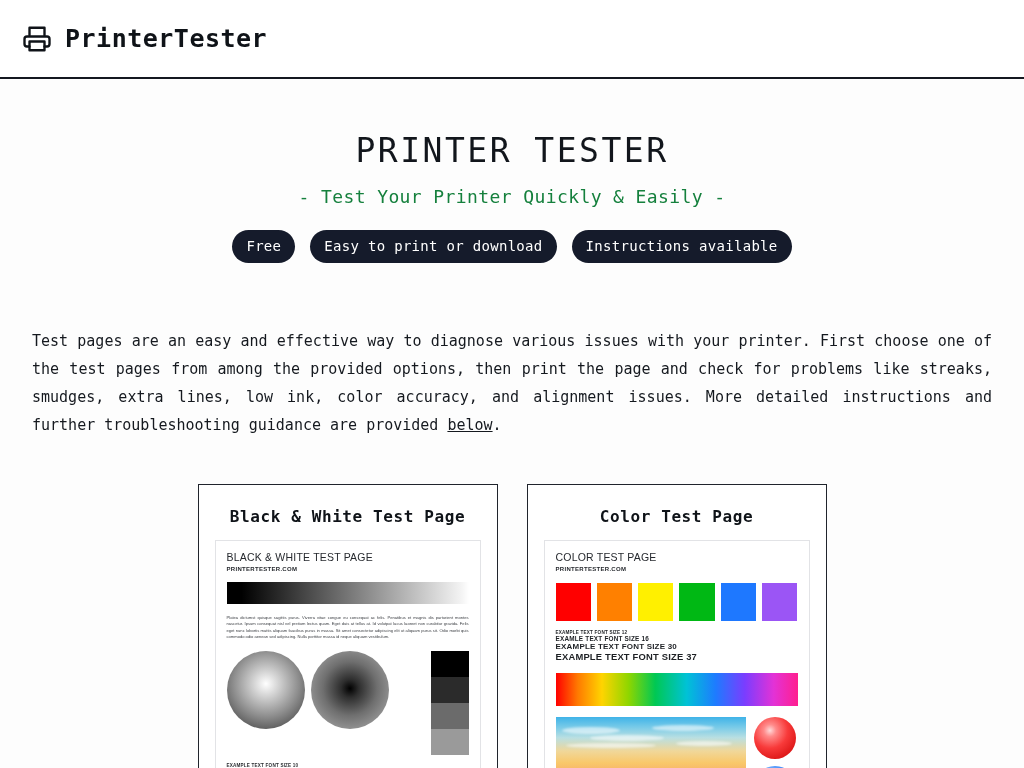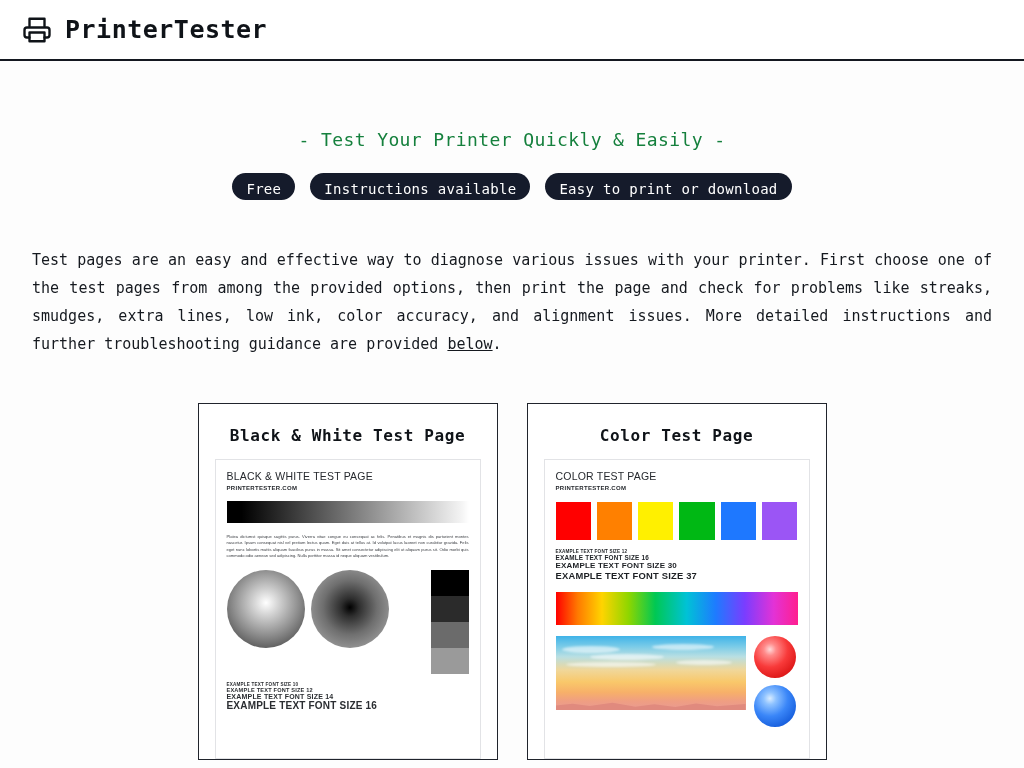--- a/index.html
+++ b/index.html
@@ -6,21 +6,21 @@
   html, body {
     width: 1024px; height: 768px;
     background: #fdfdfd;
     font-family: "DejaVu Sans Mono", "Liberation Mono", monospace;
     color: #111418;
     overflow: hidden;
   }
 
   
   .site-header {
-    height: 61px;
+    height: 79px;
     border-bottom: 2px solid #141820;
     display: flex; align-items: center;
     padding: 0 22px;
     background: #ffffff;
   }
   .brand { display: flex; align-items: center; gap: 13px; }
   .printer-icon { width: 30px; height: 30px; display: block; }
   .brand-name {
     font-size: 25px; font-weight: 700; letter-spacing: 0.5px;
     color: #0f1318;
@@ -37,28 +37,28 @@
     font-size: 18px; letter-spacing: 0.4px; color: #15803d;
   }
   .badges {
     margin-top: 23px;
     display: flex; justify-content: center; gap: 15px;
   }
   .badge {
     background: #151b2b; color: #ffffff;
     border-radius: 999px;
     font-size: 14px; line-height: 1;
-    padding: 9px 14px 4px;
+    padding: 9px 14px 10px;
     letter-spacing: 0.3px;
     white-space: nowrap;
   }
 
   
   .intro {
-    margin: 46px auto 0;
+    margin: 64px auto 0;
     width: 960px;
     font-size: 15px;
     line-height: 28px;
     text-align: justify;
     color: #15191f;
   }
   .intro a { color: #15191f; text-decoration: underline; }
 
   
   .cards {
@@ -156,25 +156,26 @@
         <path d="M6 9V3h12v6"></path>
         <path d="M6 18H4a2 2 0 0 1-2-2v-4a2 2 0 0 1 2-2h16a2 2 0 0 1 2 2v4a2 2 0 0 1-2 2h-2"></path>
         <rect x="6" y="14" width="12" height="7"></rect>
       </svg>
     </span>
     <span class="brand-name">PrinterTester</span>
   </div>
 </div>
 
 <div class="hero">
+  <div class="hero-title">PRINTER TESTER</div>
   <div class="hero-sub">- Test Your Printer Quickly &amp; Easily -</div>
   <div class="badges">
     <span class="badge">Free</span>
+    <span class="badge">Easy to print or download</span>
     <span class="badge">Instructions available</span>
-    <span class="badge">Easy to print or download</span>
   </div>
 </div>
 
 <p class="intro"><span>Test pages are an easy and effective way to diagnose various issues with your printer. First choose one of the test pages from among the provided options, then print the page and check for problems like streaks, smudges, extra lines, low ink, color accuracy, and alignment issues. More detailed instructions and further troubleshooting guidance are provided </span><a href="#">below</a><span>.</span></p>
 
 <div class="cards">
 
   <div class="card">
     <div class="card-title">Black &amp; White Test Page</div>
     <div class="preview">

